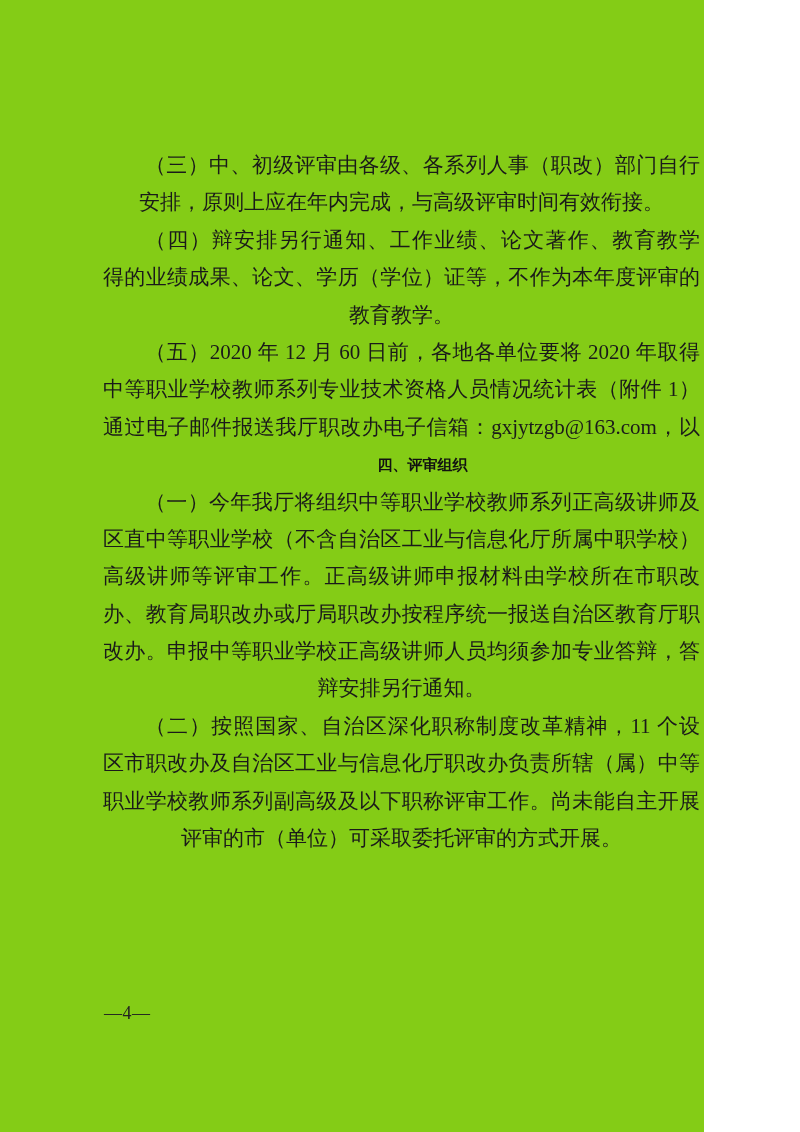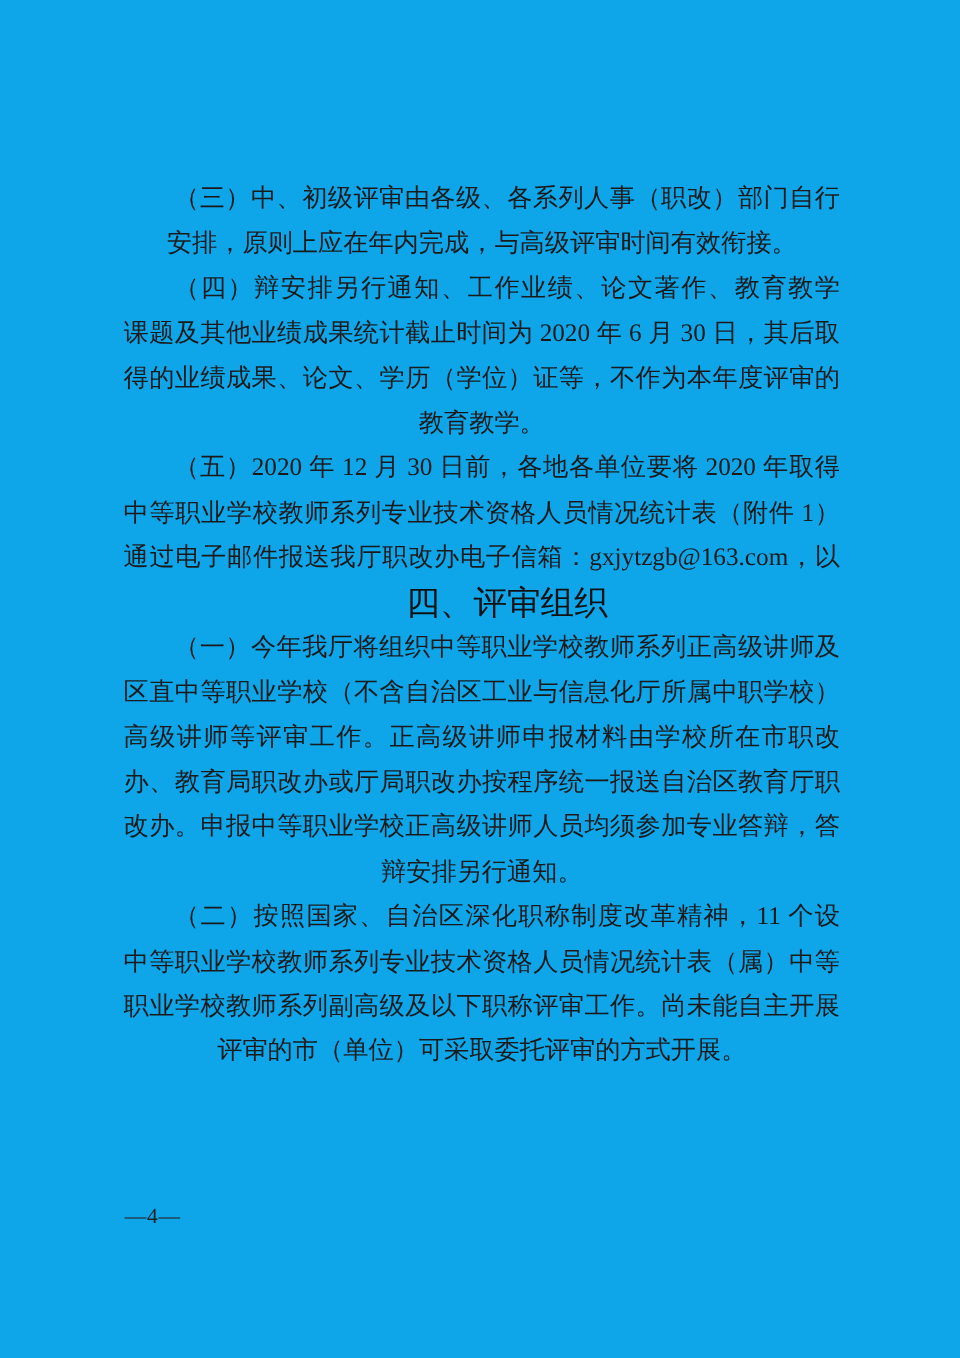--- a/index.html
+++ b/index.html
@@ -2,23 +2,23 @@
 <html><head>
 <meta charset="utf-8">
 <style>
   html, body {
     margin: 0;
     padding: 0;
     background: #ffffff;
   }
   .page {
     position: relative;
-    width: 800px;
+    width: 704px;
     height: 1132px;
-    background: #0ea5e9;
+    background: #84cc16;
     overflow: hidden;
   }
   .text-block {
     position: absolute;
     left: 103px;
     top: 147px;
     width: 597px;
   }
   .line {
     height: 37.4px;
@@ -32,22 +32,22 @@
   }
   .line.justify {
     text-align: justify;
     text-align-last: justify;
   }
   .line.indent {
     text-indent: 42px;
   }
   .line.heading {
     font-family: "Liberation Sans", "DejaVu Sans", sans-serif;
-    font-weight: normal;
-    font-size: 28px;
+    font-weight: bold;
+    font-size: 15px;
     color: #111111;
   }
   .page-number {
     position: absolute;
     left: 104px;
     top: 1002px;
     font-size: 18px;
     line-height: 22px;
     font-family: "Liberation Serif", "DejaVu Serif", serif;
     color: #222222;
@@ -55,32 +55,31 @@
   }
 </style>
 </head>
 <body>
 
 <div class="page">
   <div class="text-block" id="text-block">
       <div class="line justify indent">（三）中、初级评审由各级、各系列人事（职改）部门自行</div>
       <div class="line">安排，原则上应在年内完成，与高级评审时间有效衔接。</div>
       <div class="line justify indent">（四）辩安排另行通知、工作业绩、论文著作、教育教学</div>
-      <div class="line justify">课题及其他业绩成果统计截止时间为 2020 年 6 月 30 日，其后取</div>
       <div class="line justify">得的业绩成果、论文、学历（学位）证等，不作为本年度评审的</div>
       <div class="line">教育教学。</div>
-      <div class="line justify indent">（五）2020 年 12 月 30 日前，各地各单位要将 2020 年取得</div>
+      <div class="line justify indent">（五）2020 年 12 月 60 日前，各地各单位要将 2020 年取得</div>
       <div class="line justify">中等职业学校教师系列专业技术资格人员情况统计表（附件 1）</div>
       <div class="line justify">通过电子邮件报送我厅职改办电子信箱：gxjytzgb@163.com，以</div>
       <div class="line indent heading">四、评审组织</div>
       <div class="line justify indent">（一）今年我厅将组织中等职业学校教师系列正高级讲师及</div>
       <div class="line justify">区直中等职业学校（不含自治区工业与信息化厅所属中职学校）</div>
       <div class="line justify">高级讲师等评审工作。正高级讲师申报材料由学校所在市职改</div>
       <div class="line justify">办、教育局职改办或厅局职改办按程序统一报送自治区教育厅职</div>
       <div class="line justify">改办。申报中等职业学校正高级讲师人员均须参加专业答辩，答</div>
       <div class="line">辩安排另行通知。</div>
       <div class="line justify indent">（二）按照国家、自治区深化职称制度改革精神，11 个设</div>
-      <div class="line justify">中等职业学校教师系列专业技术资格人员情况统计表（属）中等</div>
+      <div class="line justify">区市职改办及自治区工业与信息化厅职改办负责所辖（属）中等</div>
       <div class="line justify">职业学校教师系列副高级及以下职称评审工作。尚未能自主开展</div>
       <div class="line">评审的市（单位）可采取委托评审的方式开展。</div>
     </div>
   <div class="page-number">—4—</div>
 </div>
 
 </body></html>

